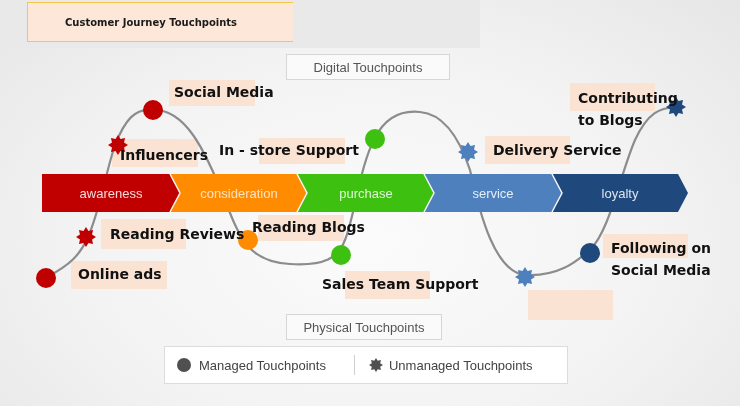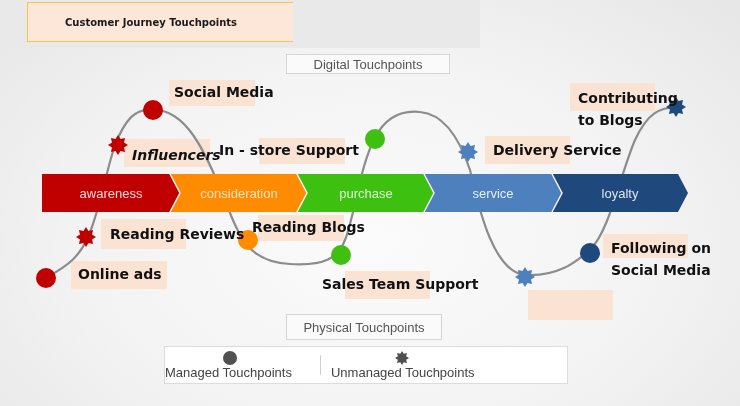--- a/index.html
+++ b/index.html
@@ -15,38 +15,38 @@
     position: absolute; left: 27px; top: 2px; width: 266px; height: 40px;
     background: #fde7d9; border: 1px solid #f6c64a; border-right: none; box-sizing: border-box;
     display: flex; align-items: center; padding-left: 37px;
     font-family: "DejaVu Sans", sans-serif; font-weight: bold; font-size: 10px; color: #1a1a1a;
   }
   .tag-box {
     position: absolute; background: #fafafa; border: 1px solid #d6d6d6; box-sizing: border-box;
     font-family: "Liberation Sans", sans-serif; font-size: 13px; color: #555;
     display: flex; align-items: center; justify-content: center;
   }
-  #digital-tag { left: 286px; top: 54px; width: 164px; height: 20px; }
+  #digital-tag { left: 286px; top: 54px; width: 164px; height: 26px; }
   #physical-tag { left: 286px; top: 314px; width: 156px; height: 26px; }
   svg.diagram { position: absolute; left: 0; top: 0; }
   .label {
     position: absolute; font-family: "DejaVu Sans", sans-serif; font-weight: bold;
     font-size: 14px; color: #111; line-height: 20px; white-space: nowrap;
   }
   .label .bg {
     position: absolute; background: #fbe3d4; z-index: -1;
   }
   .label span.t { position: relative; }
   .legend {
     position: absolute; left: 164px; top: 346px; width: 404px; height: 38px;
     background: #fff; border: 1px solid #dcdcdc; box-sizing: border-box;
     display: flex; align-items: center;
     font-family: "Liberation Sans", sans-serif; font-size: 13px; color: #444;
   }
-  .legend .item { display: flex; align-items: center; flex-direction: column; }
+  .legend .item { display: flex; align-items: center; }
   .legend .dot { width: 14px; height: 14px; border-radius: 50%; background: #505050; margin: 0 8px 0 12px; }
   .legend .sep { width: 1px; height: 20px; background: #cfcfcf; margin: 0 10px 0 28px; }
   .legend .star { margin: 0 6px 0 4px; display: inline-block; }
 </style>
 </head>
 <body>
 
 <div class="topband"></div>
 <div class="title-box">Customer Journey Touchpoints</div>
 
@@ -96,21 +96,21 @@
       <polygon points="676.00,97.00 678.49,100.99 683.07,99.93 682.01,104.51 686.00,107.00 682.01,109.49 683.07,114.07 678.49,113.01 676.00,117.00 673.51,113.01 668.93,114.07 669.99,109.49 666.00,107.00 669.99,104.51 668.93,99.93 673.51,100.99" fill="#1f497d"></polygon>
     </g>
 </svg>
 
 <div class="tag-box" id="physical-tag">Physical Touchpoints</div>
 
 <div class="label" style="left:174px;top:82px;">
   <div class="bg" style="left:-5px;top:-2px;width:86px;height:26px;"></div>
   <span class="t">Social Media</span>
 </div>
-<div class="label" style="left:132px;top:145px;font-style:italic;">
+<div class="label" style="left:120px;top:145px;">
   <div class="bg" style="left:-8px;top:-6px;width:86px;height:28px;"></div>
   <span class="t">Influencers</span>
 </div>
 <div class="label" style="left:219px;top:140px;">
   <div class="bg" style="left:40px;top:-2px;width:86px;height:26px;"></div>
   <span class="t">In - store Support</span>
 </div>
 <div class="label" style="left:493px;top:140px;">
   <div class="bg" style="left:-8px;top:-4px;width:85px;height:28px;"></div>
   <span class="t">Delivery Service</span>

